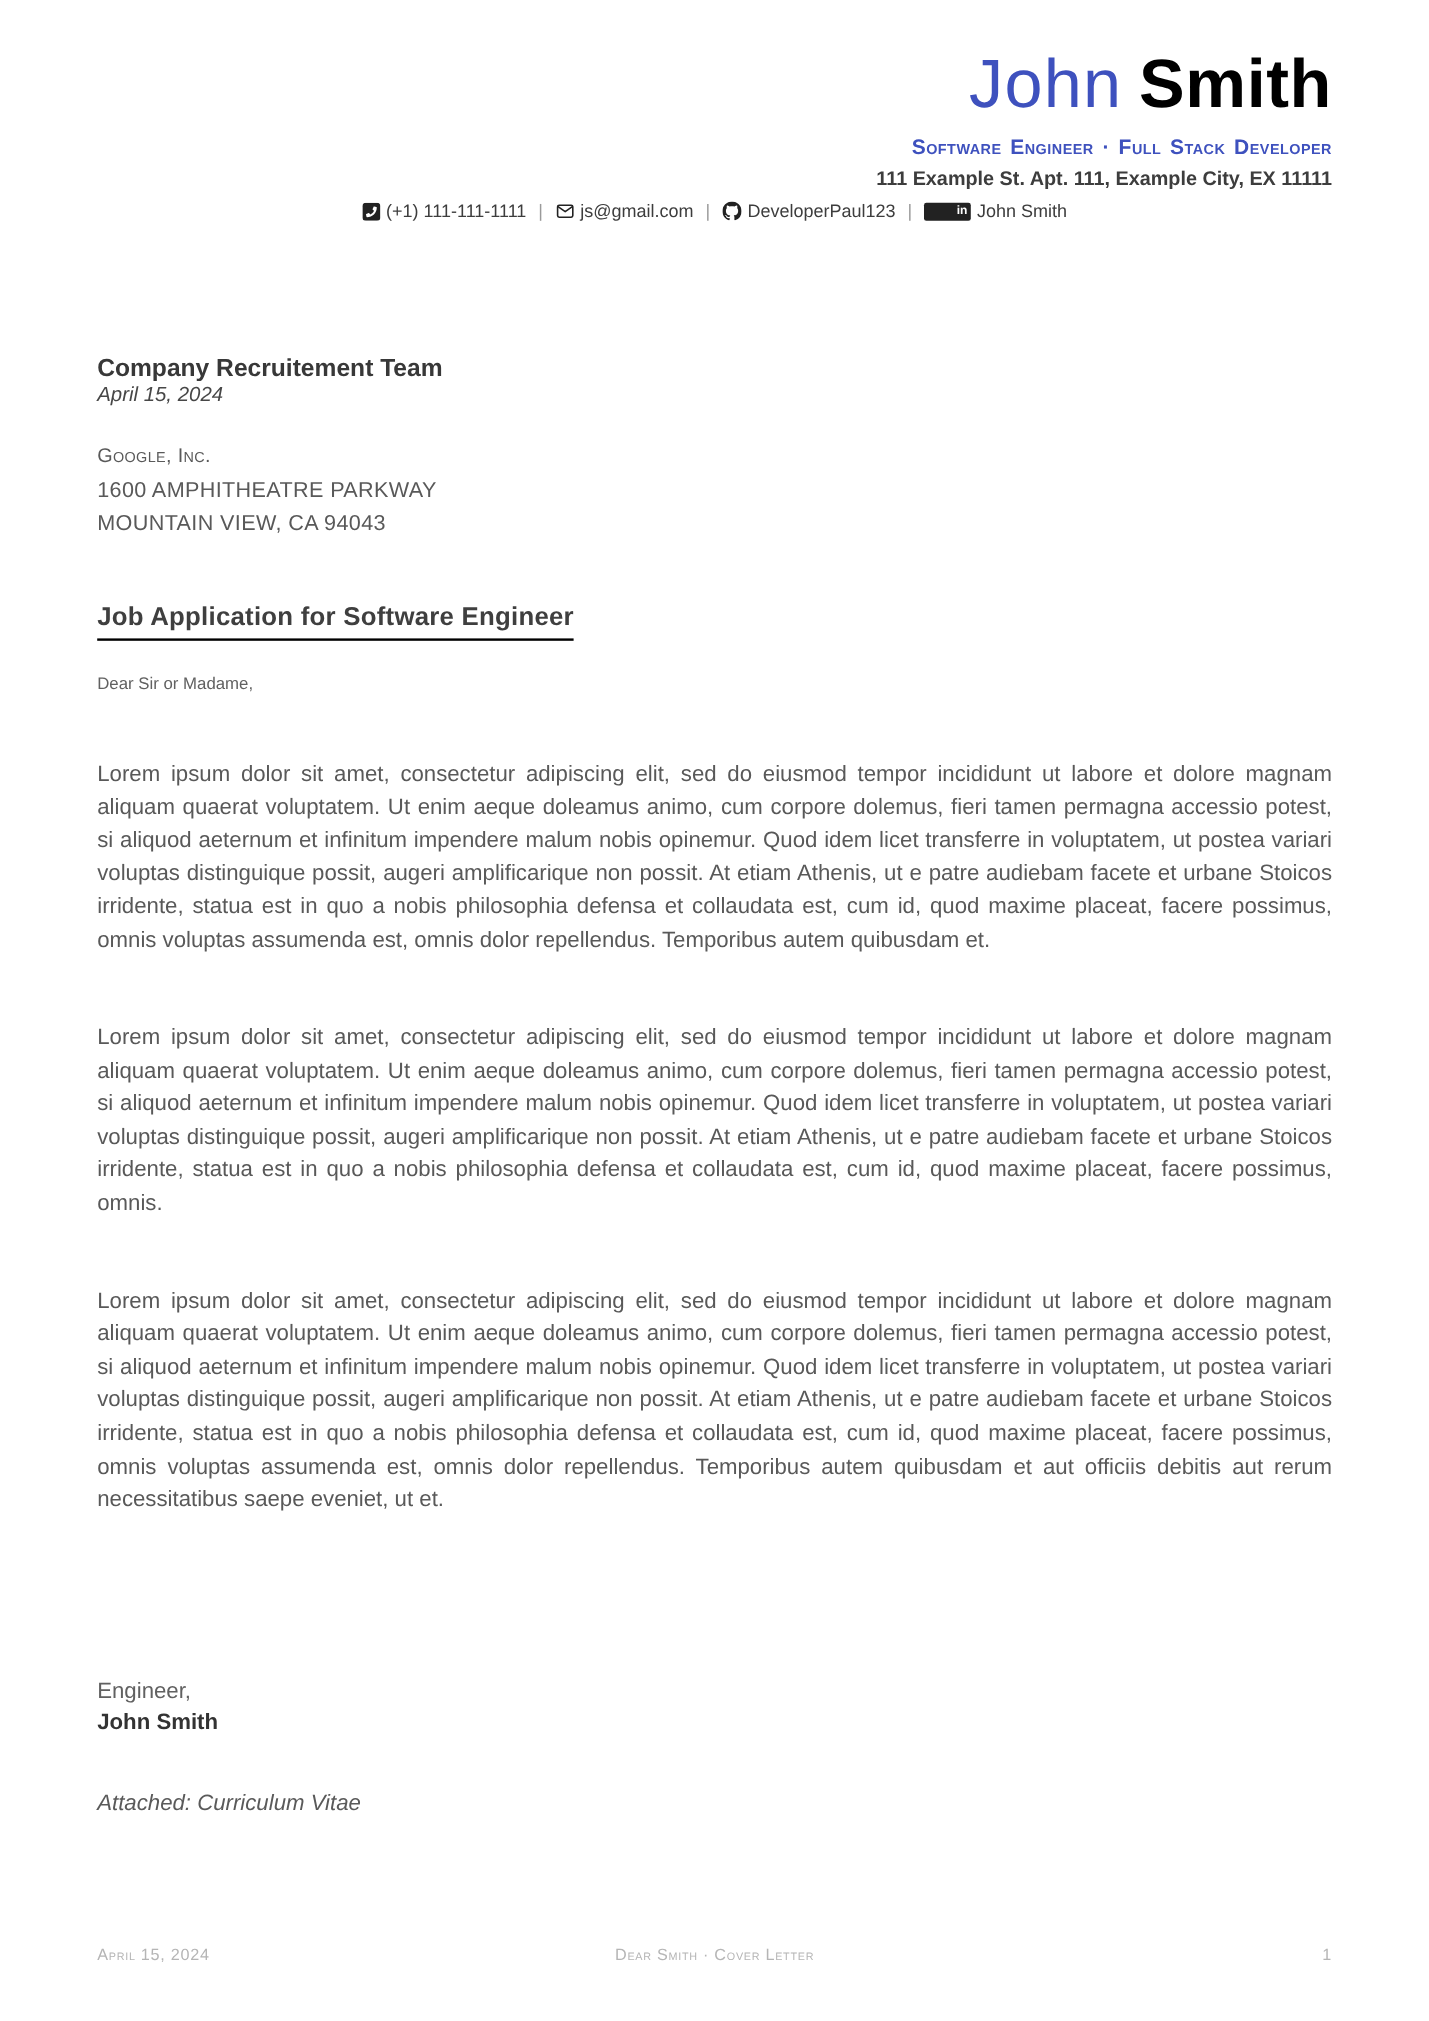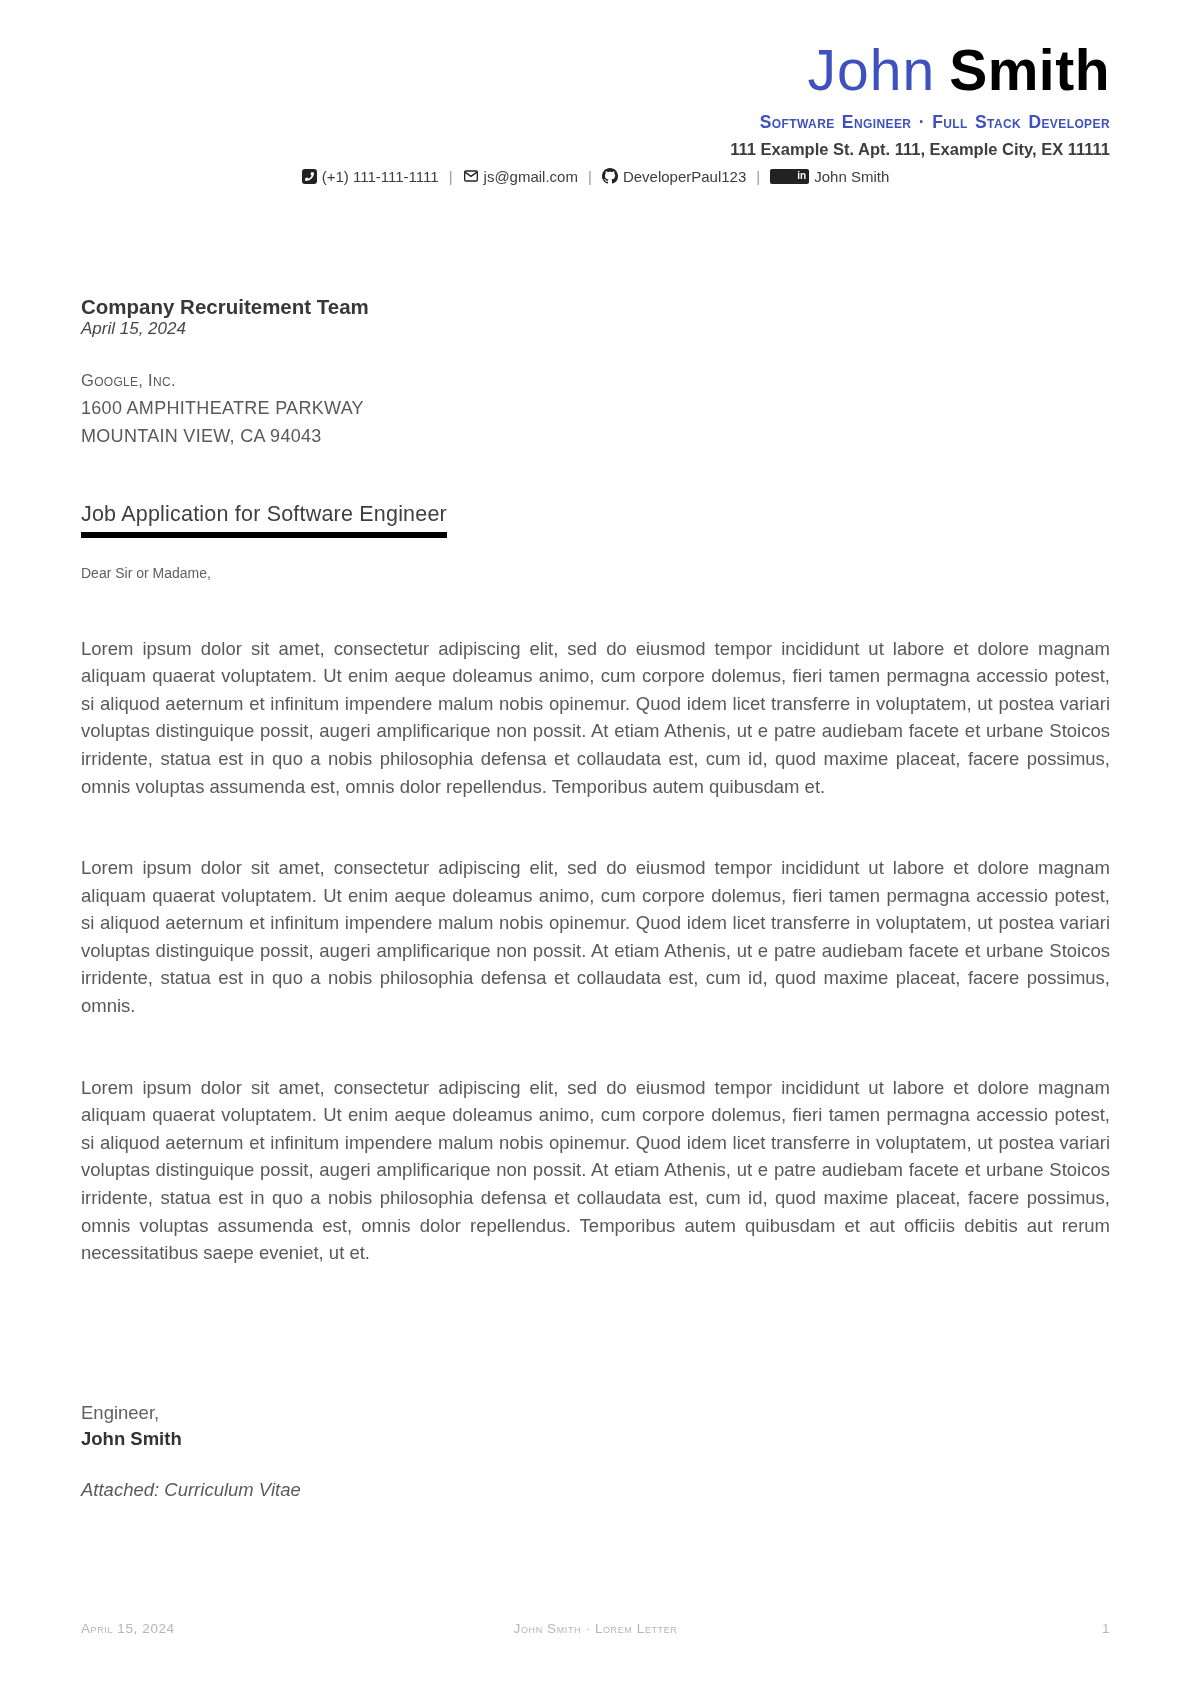--- a/index.html
+++ b/index.html
@@ -49,35 +49,35 @@
   .recipient-name{font-size:20.5px;font-weight:700;color:#383838;}
   .letter-date{font-size:17px;font-style:italic;color:#474747;}
   .org-block{margin-top:27px;color:#595959;line-height:28px;}
   .org-name{font-variant:small-caps;font-size:16.5px;letter-spacing:0.3px;}
   .org-addr{font-size:18px;text-transform:uppercase;letter-spacing:0.3px;}
 
   
   .subject{
     margin-top:52px;
     display:inline-block;
-    font-size:21.5px;font-weight:400;color:#3f3f3f;
-    border-bottom:6px solid #000000;
+    font-size:21.5px;font-weight:700;color:#3f3f3f;
+    border-bottom:2px solid #000000;
     padding-bottom:5px;
     letter-spacing:0.2px;
   }
   .salutation{margin-top:27px;font-size:14px;color:#616161;}
   .body-par{
     margin:54px 0 0 0;
     font-size:18.5px;line-height:27.6px;color:#595959;
     text-align:justify;
     hyphens:auto;-webkit-hyphens:auto;
   }
   .closing{margin-top:133px;font-size:18.5px;color:#616161;line-height:26px;}
   .signature{font-size:18.5px;font-weight:700;color:#333;line-height:26px;}
-  .attachment{margin-top:27px;font-size:18.5px;font-style:italic;color:#5a5a5a;}
+  .attachment{margin-top:43px;font-size:18.5px;font-style:italic;color:#5a5a5a;}
 
   
   .footer{
     position:absolute;left:81px;right:81px;bottom:48px;
     display:flex;justify-content:space-between;align-items:baseline;
     font-size:13.5px;color:#b5b5b5;letter-spacing:0.6px;
   }
   .footer .sc{font-variant:small-caps;}
   .footer-center{position:absolute;left:50%;transform:translateX(-50%);}
 </style>
@@ -154,16 +154,16 @@
     <p class="body-par">Lorem ipsum dolor sit amet, consectetur adipiscing elit, sed do eiusmod tempor incididunt ut labore et dolore magnam aliquam quaerat voluptatem. Ut enim aeque doleamus animo, cum corpore dolemus, fieri tamen permagna accessio potest, si aliquod aeternum et infinitum impendere malum nobis opinemur. Quod idem licet transferre in voluptatem, ut postea variari voluptas distinguique possit, augeri amplificarique non possit. At etiam Athenis, ut e patre audiebam facete et urbane Stoicos irridente, statua est in quo a nobis philosophia defensa et collaudata est, cum id, quod maxime placeat, facere possimus, omnis.</p>
     <p class="body-par">Lorem ipsum dolor sit amet, consectetur adipiscing elit, sed do eiusmod tempor incididunt ut labore et dolore magnam aliquam quaerat voluptatem. Ut enim aeque doleamus animo, cum corpore dolemus, fieri tamen permagna accessio potest, si aliquod aeternum et infinitum impendere malum nobis opinemur. Quod idem licet transferre in voluptatem, ut postea variari voluptas distinguique possit, augeri amplificarique non possit. At etiam Athenis, ut e patre audiebam facete et urbane Stoicos irridente, statua est in quo a nobis philosophia defensa et collaudata est, cum id, quod maxime placeat, facere possimus, omnis voluptas assumenda est, omnis dolor repellendus. Temporibus autem quibusdam et aut officiis debitis aut rerum necessitatibus saepe eveniet, ut et.</p>
 
     <div class="closing">Engineer,</div>
     <div class="signature">John Smith</div>
     <div class="attachment">Attached: Curriculum Vitae</div>
   </div>
 
   <div class="footer">
     <span class="sc">April 15, 2024</span>
-    <span class="sc footer-center">John Smith · Lorem Letter</span>
+    <span class="sc footer-center">Dear Smith · Cover Letter</span>
     <span>1</span>
   </div>
 </div>
 
 </body></html>

